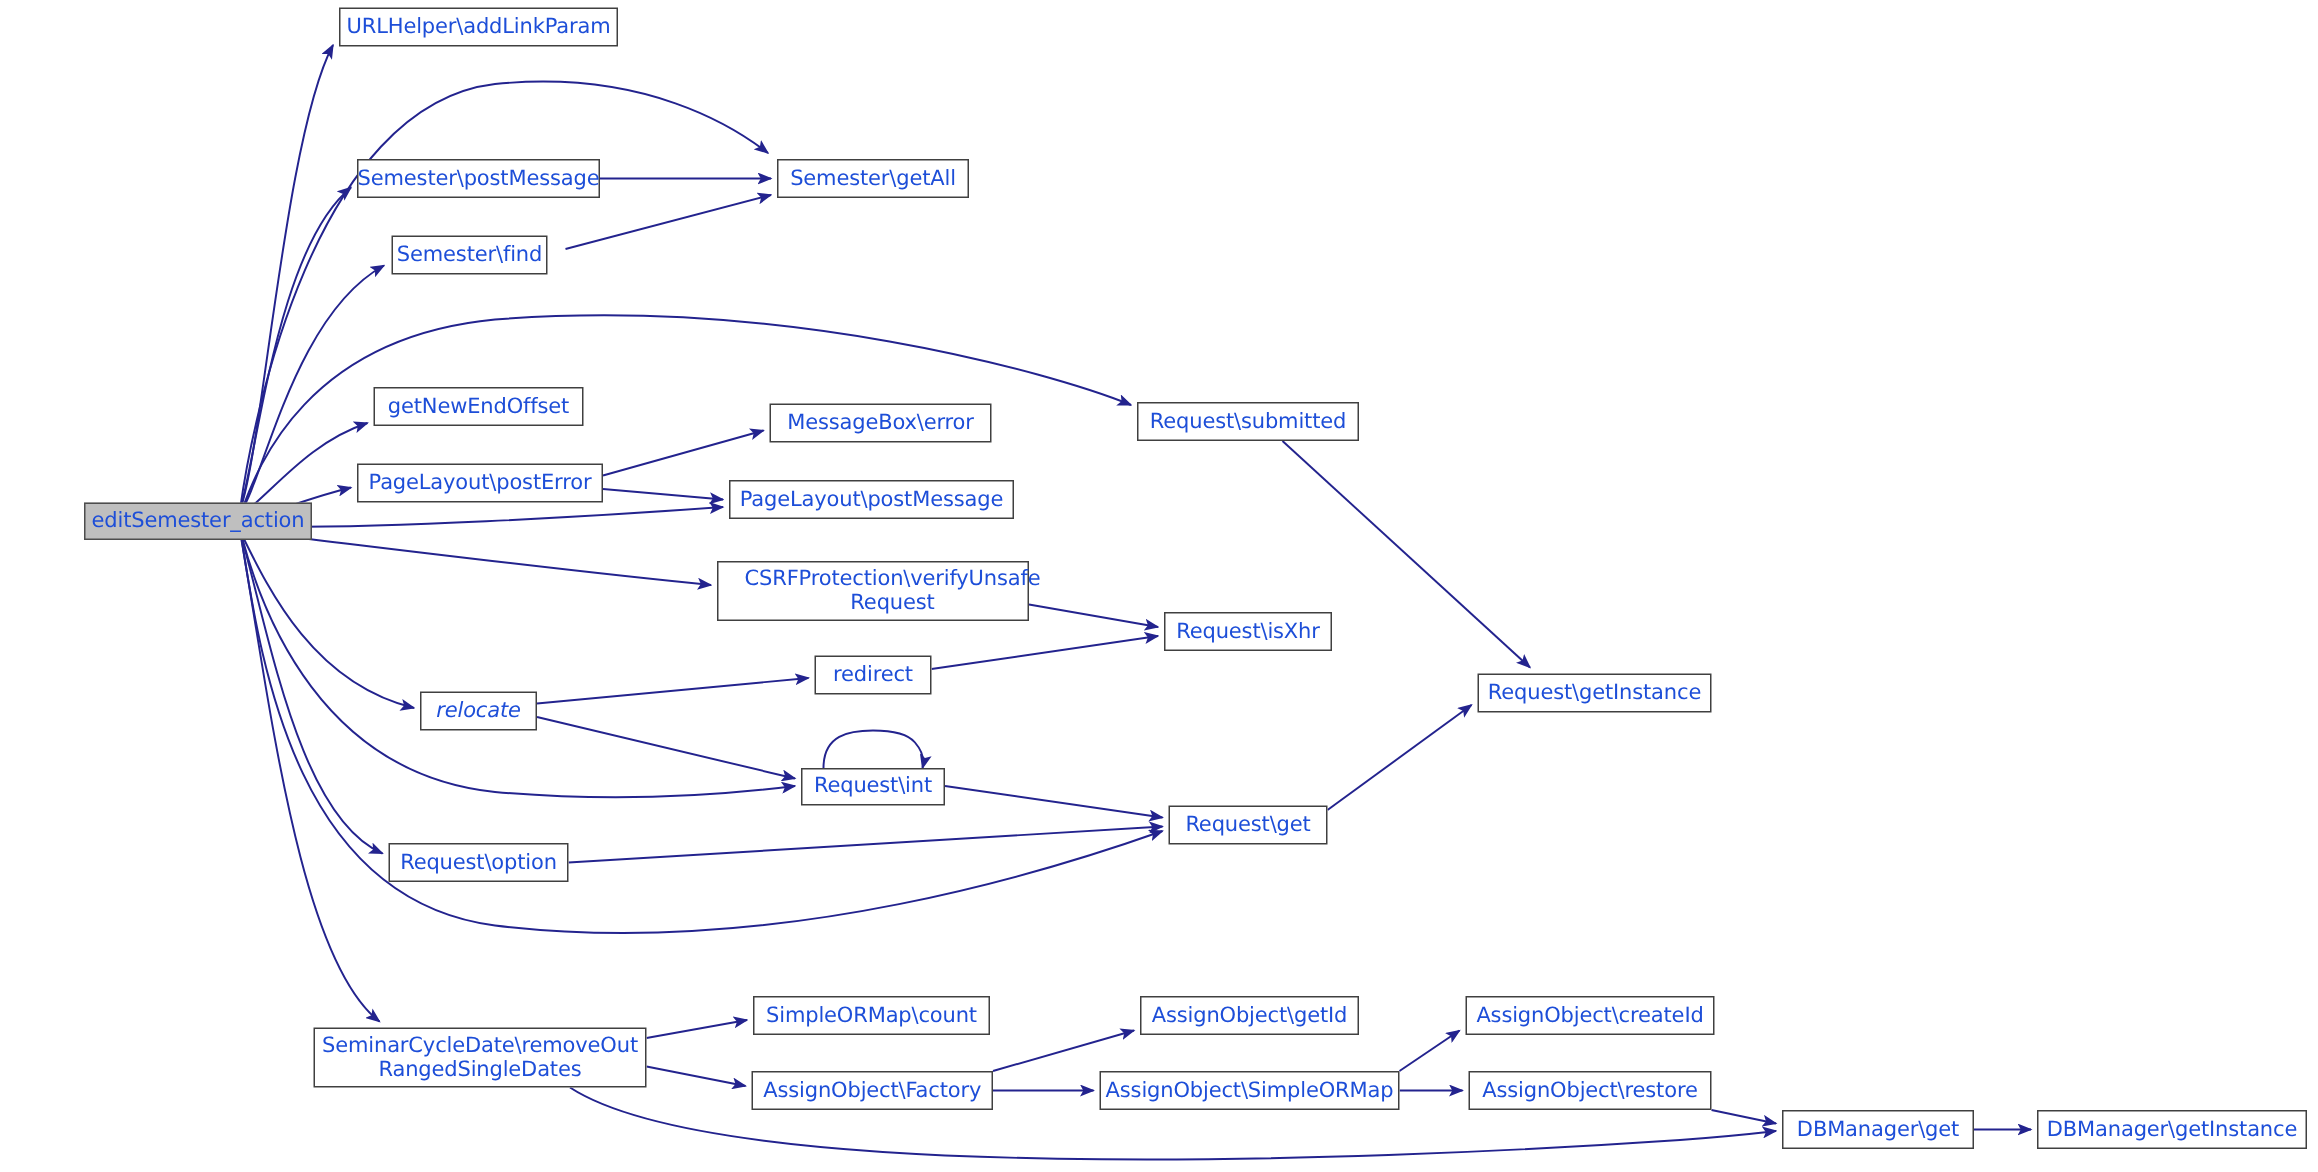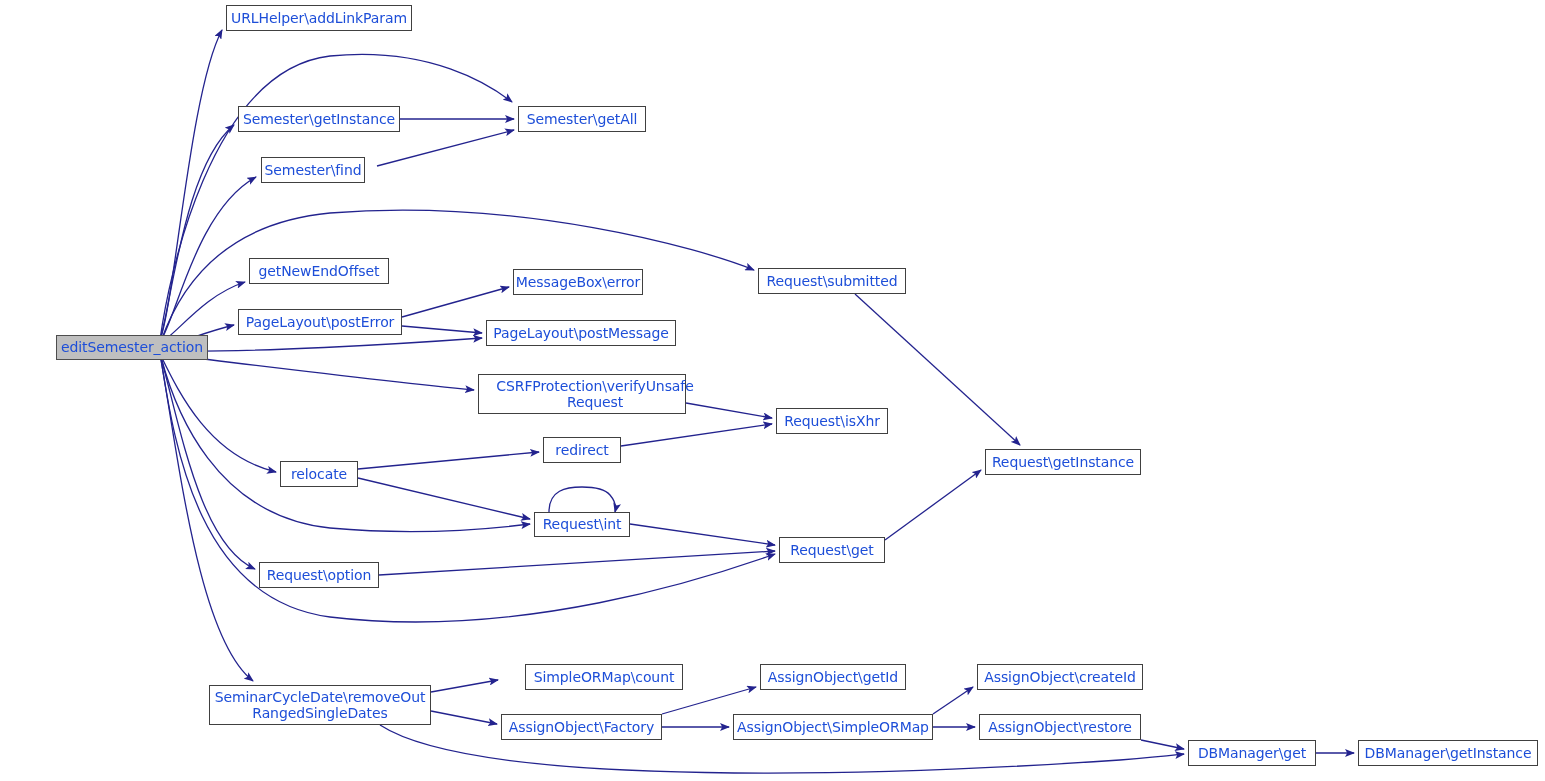--- a/index.html
+++ b/index.html
@@ -92,40 +92,40 @@
         <path d="M662,727 L729,727" fill="none" stroke="#23238e" stroke-width="1.3" marker-end="url(#arrow)"></path>
         <path d="M933,714 L973,687" fill="none" stroke="#23238e" stroke-width="1.3" marker-end="url(#arrow)"></path>
         <path d="M933,727 L975,727" fill="none" stroke="#23238e" stroke-width="1.3" marker-end="url(#arrow)"></path>
         <path d="M1141,740 L1184,749" fill="none" stroke="#23238e" stroke-width="1.3" marker-end="url(#arrow)"></path>
         <path d="M1316,753 L1354,753" fill="none" stroke="#23238e" stroke-width="1.3" marker-end="url(#arrow)"></path>
       </g>
   </svg>
   <div id="nodes">
       <div class="node highlight" style="left: 8px; top: 335px; width: 152px; height: 25px; margin-left: 48px;">editSemester_action</div>
       <div class="node" style="left: 226px; top: 5px; width: 186px; height: 26px;">URLHelper\addLinkParam</div>
-      <div class="node" style="left: 238px; top: 106px; width: 162px; height: 26px;">Semester\getInstance</div>
+      <div class="node" style="left: 238px; top: 106px; width: 162px; height: 26px;">Semester\postMessage</div>
       <div class="node" style="left: 518px; top: 106px; width: 128px; height: 26px;">Semester\getAll</div>
       <div class="node" style="left: 261px; top: 157px; width: 104px; height: 26px;">Semester\find</div>
       <div class="node" style="left: 758px; top: 268px; width: 148px; height: 26px;">Request\submitted</div>
       <div class="node" style="left: 249px; top: 258px; width: 140px; height: 26px;">getNewEndOffset</div>
       <div class="node" style="left: 238px; top: 309px; width: 164px; height: 26px;">PageLayout\postError</div>
-      <div class="node" style="left: 513px; top: 269px; width: 130px; height: 26px;">MessageBox\error</div>
+      <div class="node" style="left: 513px; top: 269px; width: 148px; height: 26px;">MessageBox\error</div>
       <div class="node" style="left: 486px; top: 320px; width: 190px; height: 26px;">PageLayout\postMessage</div>
       <div class="node two-line" style="left: 478px; top: 374px; width: 208px; height: 40px; padding-left: 26px;">CSRFProtection\verifyUnsafe
 Request</div>
       <div class="node" style="left: 776px; top: 408px; width: 112px; height: 26px;">Request\isXhr</div>
       <div class="node" style="left: 985px; top: 449px; width: 156px; height: 26px;">Request\getInstance</div>
       <div class="node" style="left: 543px; top: 437px; width: 78px; height: 26px;">redirect</div>
-      <div class="node" style="left: 280px; top: 461px; width: 78px; height: 26px;">relocate</div>
+      <div class="node" style="left: 280px; top: 461px; width: 78px; height: 26px; font-style: italic;">relocate</div>
       <div class="node" style="left: 534px; top: 512px; width: 96px; height: 25px;">Request\int</div>
       <div class="node" style="left: 779px; top: 537px; width: 106px; height: 26px;">Request\get</div>
       <div class="node" style="left: 259px; top: 562px; width: 120px; height: 26px;">Request\option</div>
       <div class="node two-line" style="left: 209px; top: 685px; width: 222px; height: 40px;">SeminarCycleDate\removeOut
 RangedSingleDates</div>
-      <div class="node" style="left: 502px; top: 664px; width: 158px; height: 26px; margin-left: 23px;">SimpleORMap\count</div>
+      <div class="node" style="left: 502px; top: 664px; width: 158px; height: 26px;">SimpleORMap\count</div>
       <div class="node" style="left: 501px; top: 714px; width: 161px; height: 26px;">AssignObject\Factory</div>
       <div class="node" style="left: 760px; top: 664px; width: 146px; height: 26px;">AssignObject\getId</div>
       <div class="node" style="left: 733px; top: 714px; width: 200px; height: 26px;">AssignObject\SimpleORMap</div>
       <div class="node" style="left: 977px; top: 664px; width: 166px; height: 26px;">AssignObject\createId</div>
       <div class="node" style="left: 979px; top: 714px; width: 162px; height: 26px;">AssignObject\restore</div>
       <div class="node" style="left: 1188px; top: 740px; width: 128px; height: 26px;">DBManager\get</div>
       <div class="node" style="left: 1358px; top: 740px; width: 180px; height: 26px;">DBManager\getInstance</div>
     </div>
 </div>
 

